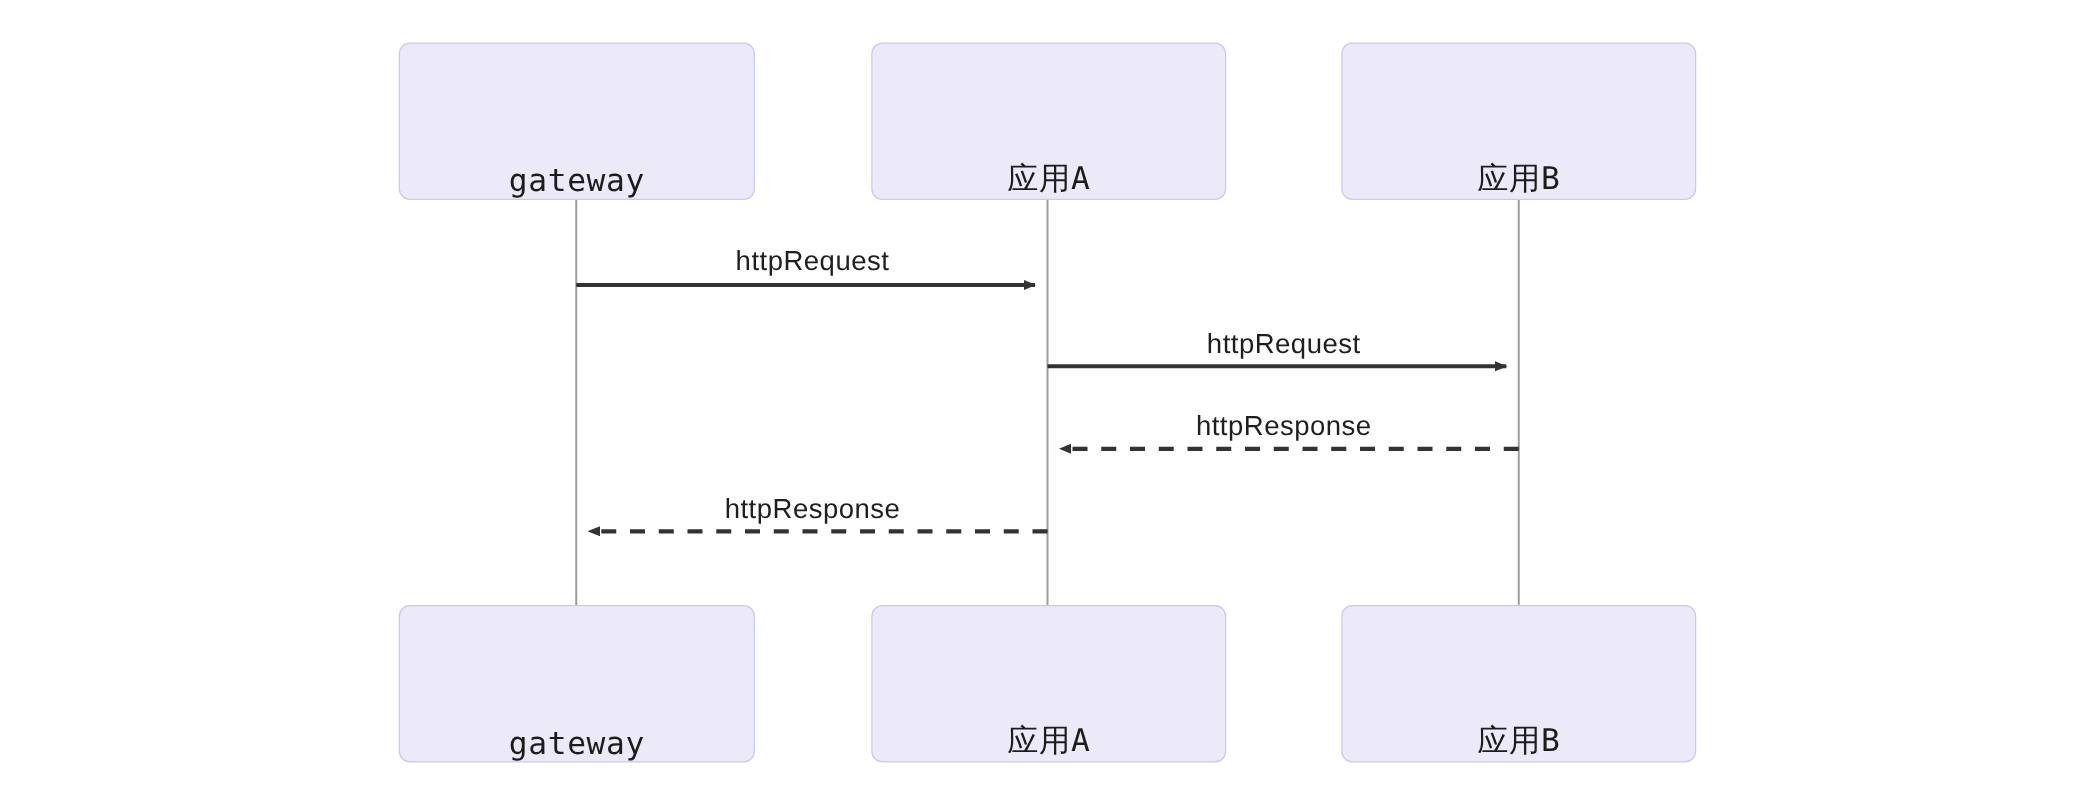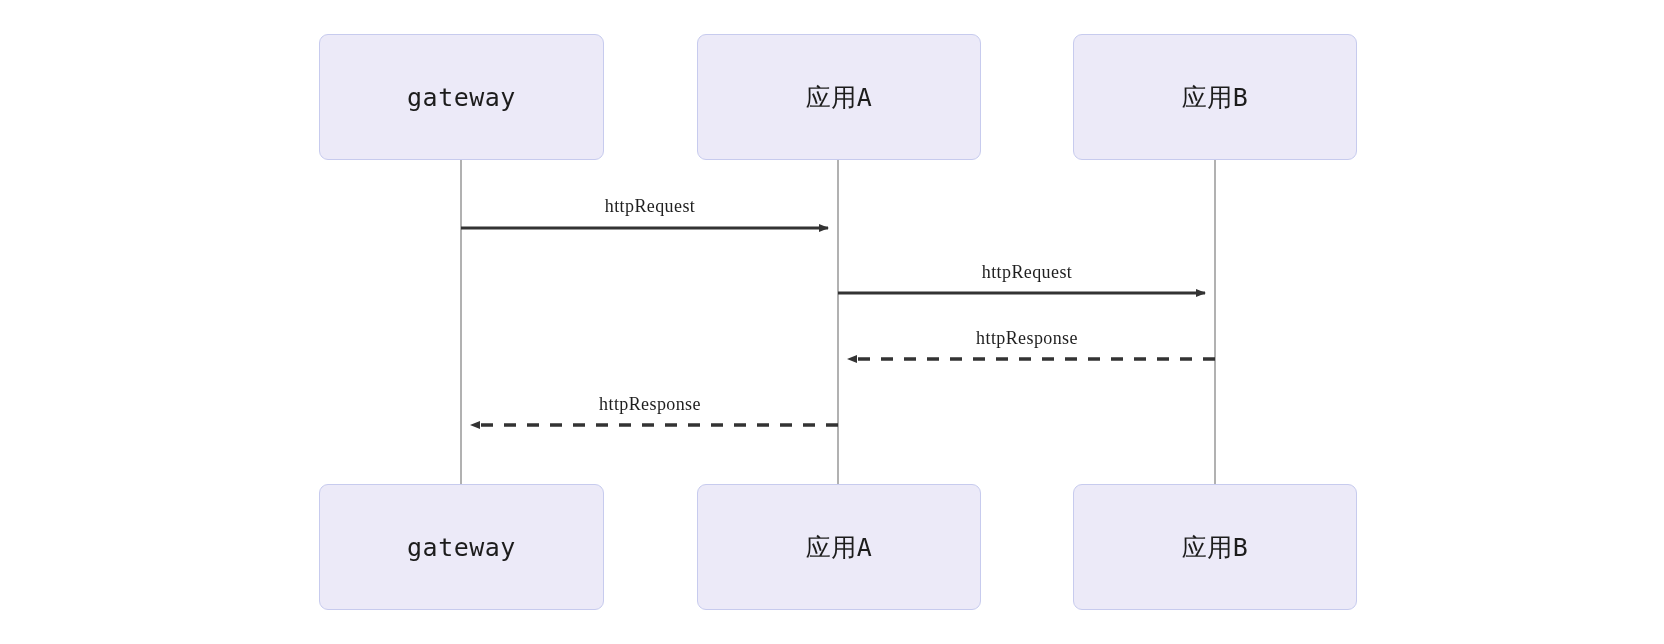--- a/index.html
+++ b/index.html
@@ -24,34 +24,34 @@
     width: 1664px;
     height: 644px;
   }
   .actor-box {
     position: absolute;
     box-sizing: border-box;
     background: #ECEAF8;
     border: 1.4px solid #C7CBEE;
     border-radius: 9px;
     display: flex;
-    align-items: center;
+    align-items: flex-end;
     justify-content: center;
   }
   .actor-label {
     font-family: "DejaVu Sans Mono", "Liberation Mono", monospace;
     font-size: 25px;
     color: #1c1c1c;
     letter-spacing: 0.5px;
     white-space: nowrap;
   }
   .msg-label {
     position: absolute;
-    font-family: Liberation Serif, serif;
-    font-size: 18px;
+    font-family: Liberation Sans, sans-serif;
+    font-size: 22px;
     color: #1f1f1f;
     white-space: nowrap;
     transform: translateX(-50%);
     letter-spacing: 0.4px;
   }
 </style>
 </head>
 <body>
 
 <div id="canvas">

